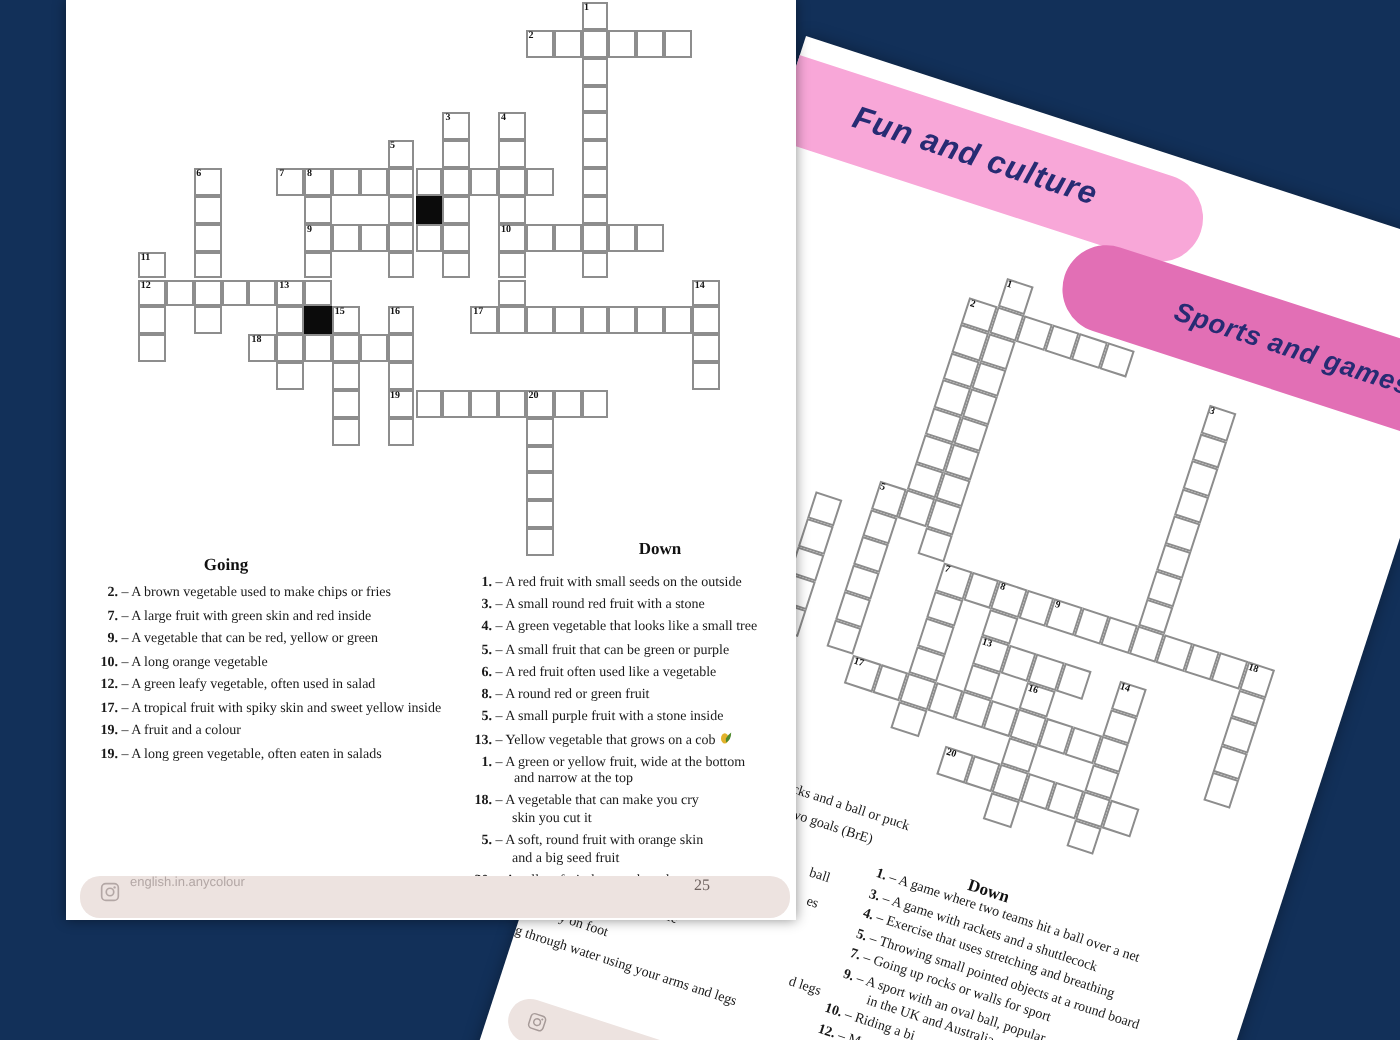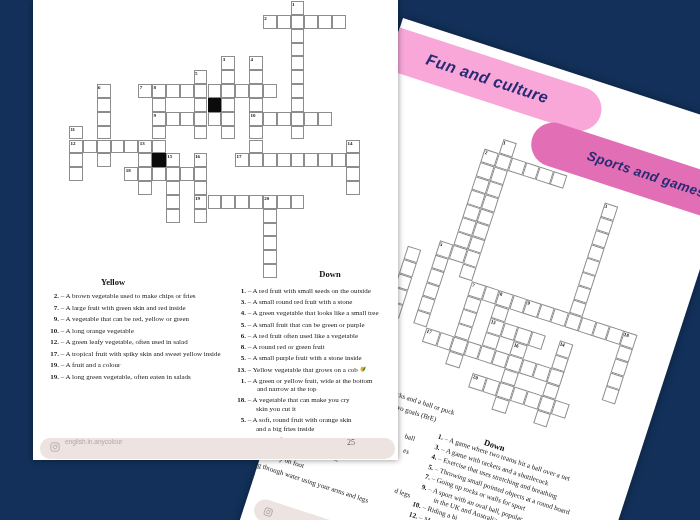--- a/index.html
+++ b/index.html
@@ -309,21 +309,21 @@
         <div class="gnum" style="left: 106.65px; top: 140.5px;">13</div>
         <div class="gnum" style="left: 314.4px; top: 140.5px;">14</div>
         <div class="gnum" style="left: 134.35px; top: 154.35px;">15</div>
         <div class="gnum" style="left: 162.05px; top: 154.35px;">16</div>
         <div class="gnum" style="left: 203.6px; top: 154.35px;">17</div>
         <div class="gnum" style="left: 92.8px; top: 168.2px;">18</div>
         <div class="gnum" style="left: 162.05px; top: 195.9px;">19</div>
         <div class="gnum" style="left: 231.3px; top: 195.9px;">20</div>
       </div>
 
-    <div class="chead" style="left:40px;top:277px;">Yellow</div>
+    <div class="chead" style="left:40px;top:277px;">Going</div>
     <div id="lacross">
         <div class="clue" style="left: 10px; top: 292px;"><span class="n" style="width: 16px;">2.</span><span>&nbsp;– A brown vegetable used to make chips or fries</span></div>
         <div class="clue" style="left: 10px; top: 303.5px;"><span class="n" style="width: 16px;">7.</span><span>&nbsp;– A large fruit with green skin and red inside</span></div>
         <div class="clue" style="left: 10px; top: 315px;"><span class="n" style="width: 16px;">9.</span><span>&nbsp;– A vegetable that can be red, yellow or green</span></div>
         <div class="clue" style="left: 10px; top: 326.5px;"><span class="n" style="width: 16px;">10.</span><span>&nbsp;– A long orange vegetable</span></div>
         <div class="clue" style="left: 10px; top: 338px;"><span class="n" style="width: 16px;">12.</span><span>&nbsp;– A green leafy vegetable, often used in salad</span></div>
         <div class="clue" style="left: 10px; top: 349.5px;"><span class="n" style="width: 16px;">17.</span><span>&nbsp;– A tropical fruit with spiky skin and sweet yellow inside</span></div>
         <div class="clue" style="left: 10px; top: 361px;"><span class="n" style="width: 16px;">19.</span><span>&nbsp;– A fruit and a colour</span></div>
         <div class="clue" style="left: 10px; top: 372.5px;"><span class="n" style="width: 16px;">19.</span><span>&nbsp;– A long green vegetable, often eaten in salads</span></div>
       </div>
@@ -339,21 +339,21 @@
         <div class="clue" style="left: 200px; top: 354.2px;"><span class="n" style="width: 13px;">5.</span><span>&nbsp;– A small purple fruit with a stone inside</span></div>
         <div class="clue" style="left: 200px; top: 365.4px;"><span class="n" style="width: 13px;">13.</span><span>&nbsp;– Yellow vegetable that grows on a cob</span><span class="cornicon"><svg width="6" height="7" viewBox="0 0 6 7">
               <ellipse cx="2.4" cy="4.2" rx="1.9" ry="2.6" fill="#e2b22c"></ellipse>
               <path d="M3 6.2 Q5.6 5 5.6 1.2 Q3.9 2.4 2.9 4.2 Z" fill="#4e8a2e"></path>
             </svg></span></div>
         <div class="clue" style="left: 200px; top: 376.6px;"><span class="n" style="width: 13px;">1.</span><span>&nbsp;– A green or yellow fruit, wide at the bottom</span></div>
         <div class="clue" style="left: 224px; top: 385.1px;">and narrow at the top</div>
         <div class="clue" style="left: 200px; top: 396.3px;"><span class="n" style="width: 13px;">18.</span><span>&nbsp;– A vegetable that can make you cry</span></div>
         <div class="clue" style="left: 223px; top: 404.8px;">skin you cut it</div>
         <div class="clue" style="left: 200px; top: 416px;"><span class="n" style="width: 13px;">5.</span><span>&nbsp;– A soft, round fruit with orange skin</span></div>
-        <div class="clue" style="left: 223px; top: 424.5px;">and a big fries inside</div>
+        <div class="clue" style="left: 223px; top: 424.5px;">and a big seed fruit</div>
         <div class="clue" style="left: 200px; top: 435.7px;"><span class="n" style="width: 13px;">20.</span><span>&nbsp;– A yellow fruit that monkeys love</span></div>
       </div>
 
     <div class="footerbar">
       <span>
         <svg width="10" height="10" viewBox="0 0 24 24" fill="none" stroke="#b3a7a5" stroke-width="2">
           <rect x="2" y="2" width="20" height="20" rx="5"></rect>
             <circle cx="12" cy="12" r="4.5"></circle>
           <circle cx="17.5" cy="6.5" r="1.4" fill="#b3a7a5" stroke="none"></circle>
         </svg>

